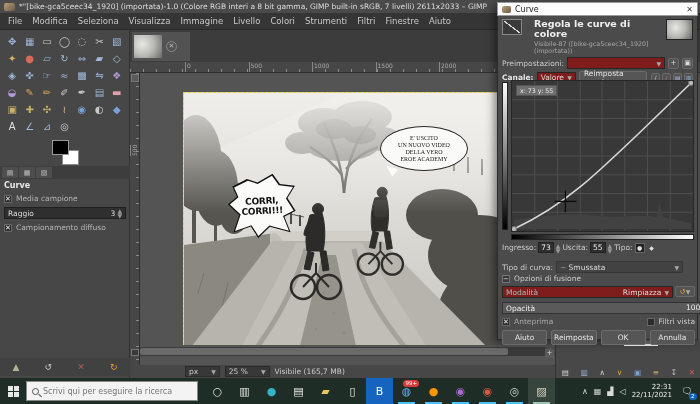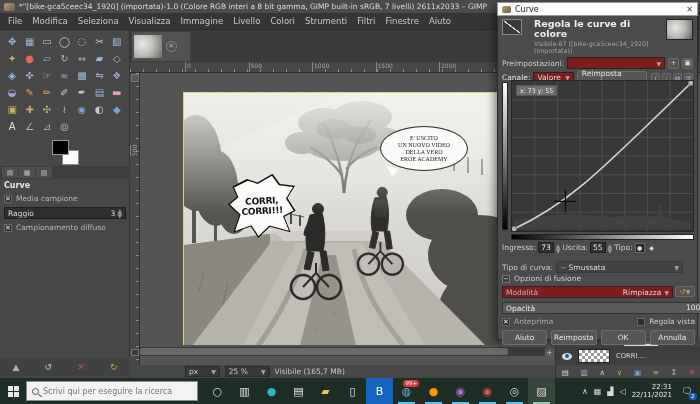--- a/index.html
+++ b/index.html
@@ -405,25 +405,20 @@
       <span class="sbox">
         <span>25 %</span>
           <span class="chev">▼</span>
       </span>
       <span>Visibile (165,7 MB)</span>
     </div>
   </div>
 
   <div class="layersdock">
     <div class="seltop"></div>
-    <div class="layrow">
-      <span class="eye"></span>
-      <span class="checker"></span>
-      <span class="layname">CORRI....</span>
-    </div>
     <div class="layacts">
 
     <span style="color: rgb(216, 216, 216);">▤</span>
         <span style="color: rgb(157, 183, 216);">▥</span>
         <span style="color: rgb(216, 216, 216);">∧</span>
         <span style="color: rgb(232, 161, 58);">∨</span>
         <span style="color: rgb(122, 160, 216);">▣</span>
         <span style="color: rgb(200, 176, 106);">≡</span>
         <span style="color: rgb(200, 200, 200);">↧</span>
         <span style="color: rgb(216, 90, 90);">✕</span>
@@ -449,21 +444,21 @@
       <div class="drow">
         <span>Preimpostazioni:</span>
         <span class="dd" style="flex:1">
           <span></span>
             <span class="chev">▼</span>
         </span>
         <span class="sqbtn">+</span>
         <span class="sqbtn">▣</span>
       </div>
       <div class="drow">
-        <span style="font-weight:normal;color:#e4e4e4">Canale:</span>
+        <span style="font-weight:bold;color:#e4e4e4">Canale:</span>
         <span class="dd" style="width:44px">
           <span>Valore</span>
             <span class="chev">▼</span>
         </span>
         <span class="btn" style="height:13px;padding:0 4px">Reimposta canale</span>
         <span style="display:flex;gap:2px;margin-left:1px">
 
         <span class="sqbtn" style="width: 9px; height: 9px; font-size: 6px; color: rgb(200, 200, 200);">∕</span>
             <span class="sqbtn" style="width: 9px; height: 9px; font-size: 6px; color: rgb(216, 106, 90);">∕</span>
             <span class="sqbtn" style="width: 9px; height: 9px; font-size: 6px; color: rgb(157, 183, 216);">▤</span>
@@ -535,21 +530,21 @@
           <span>100.0</span>
           <span class="spin">▲<br>▼</span>
         </span>
       </div>
 
       <div class="checksrow">
         <span class="cb">✕</span>
         <span>Anteprima</span>
         <span style="margin-left:auto;display:flex;gap:4px;align-items:center;color:#ccc">
           <span class="cb" style="color:transparent">✕</span>
-          <span>Regola vista</span>
+          <span>Filtri vista</span>
         </span>
       </div>
 
       <div class="btnrow">
 
       <span class="btn" style="height:15px;flex:1">Aiuto</span>
           <span class="btn" style="height:15px;flex:1">Reimposta</span>
           <span class="btn" style="height:15px;flex:1">OK</span>
           <span class="btn" style="height:15px;flex:1">Annulla</span>
         </div>

